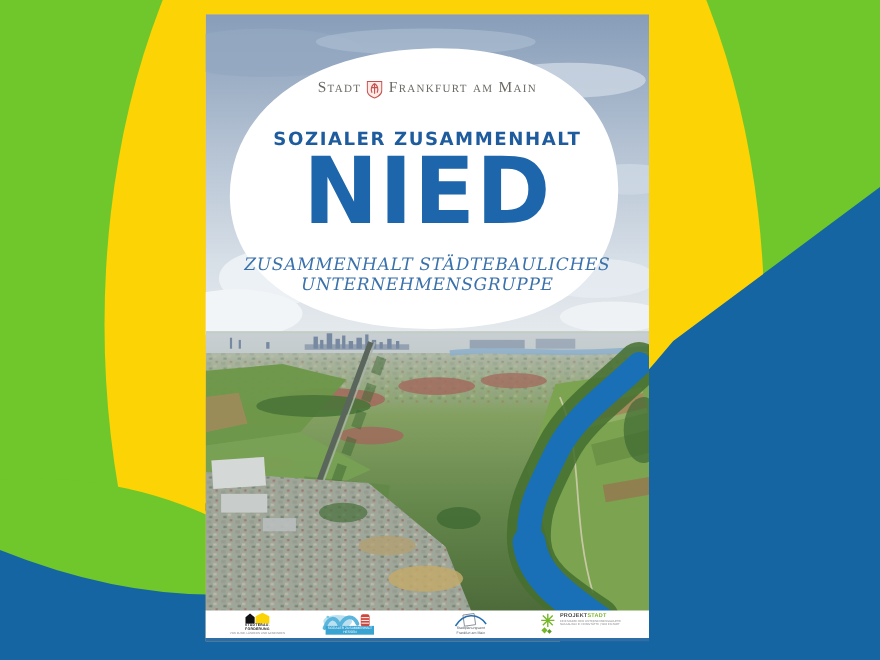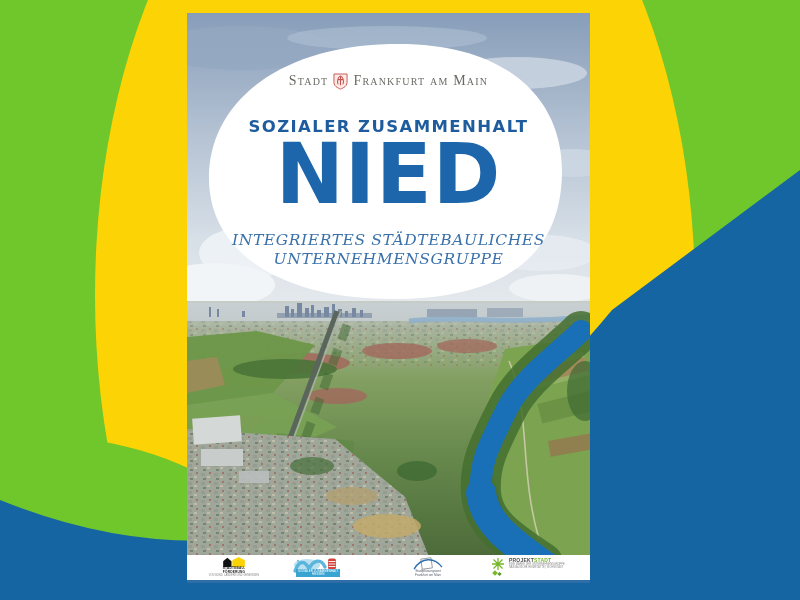--- a/index.html
+++ b/index.html
@@ -166,21 +166,21 @@
       <path d="M8 3 C5 5 4 8 5.5 12 M8 3 C11 5 12 8 10.5 12 M8 3 V13 M5 7 H11" stroke="#c4534f" stroke-width="1.1" fill="none"></path>
     </svg>
     <span>Frankfurt am Main</span>
   </div>
 
   <div class="ovl kicker">SOZIALER ZUSAMMENHALT</div>
 
   <div class="ovl bigtitle">NIED</div>
 
   <div class="ovl subtitle">
-    <span>INTEGRIERTES STÄDTEBAULICHES</span>
+    <span>ZUSAMMENHALT STÄDTEBAULICHES</span>
     <span>UNTERNEHMENSGRUPPE</span>
   </div>
 
   <div id="footer">
 
     <div class="flogo" style="left:24px;width:46px;">
       <svg width="30" height="10" viewBox="0 0 30 12">
         <path d="M2 12 L2 5 L7 1 L12 5 L12 12 Z" fill="#111111"></path>
         <path d="M13 12 L13 4 L20.5 0 L28 4 L28 12 Z" fill="#fcd405"></path>
       </svg>

